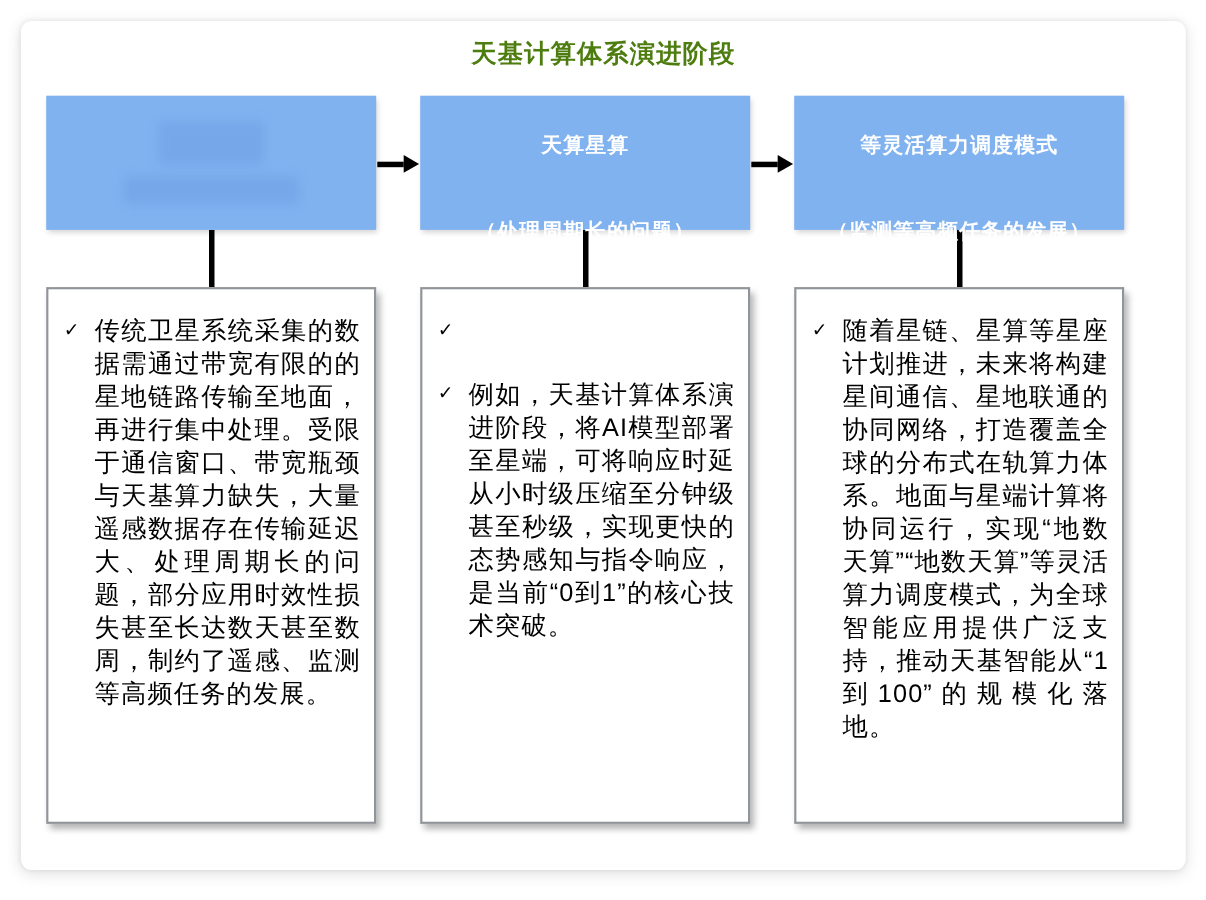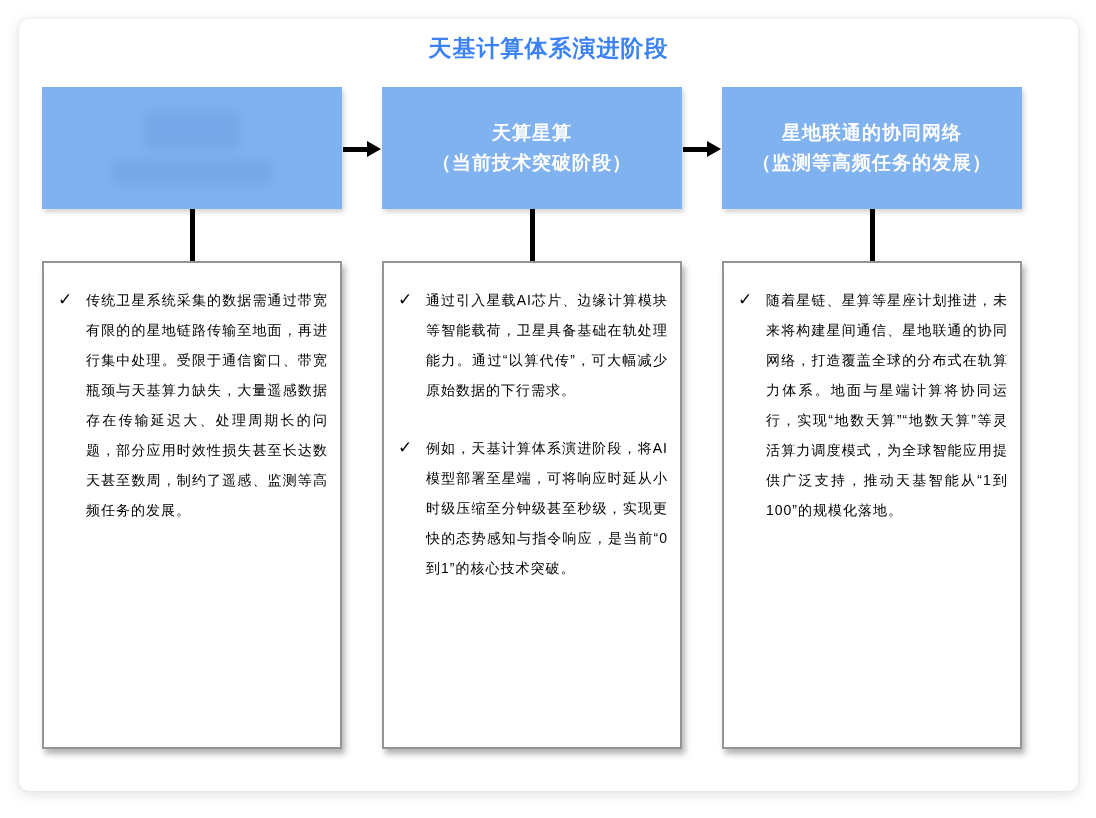--- a/index.html
+++ b/index.html
@@ -16,21 +16,21 @@
     background: #ffffff;
     border-radius: 10px;
     box-shadow: 0 3px 14px rgba(0,0,0,0.12), 0 0 4px rgba(0,0,0,0.06);
   }
   .title {
     position: absolute;
     left: 0; top: 14px; width: 100%;
     text-align: center;
     font-size: 23px;
     font-weight: 700;
-    color: #3b82f6;
+    color: #4d7c0f;
     letter-spacing: 1px;
   }
   .col {
     position: absolute;
     top: 68px;
     width: 300px;
   }
   .col-1 { left: 23px; }
   .col-2 { left: 363px; }
   .col-3 { left: 703px; }
@@ -45,20 +45,21 @@
     justify-content: center;
     box-shadow: 2px 3px 5px rgba(0,0,0,0.18);
   }
   .stage-box .line {
     color: #ffffff;
     font-size: 19px;
     font-weight: 700;
     line-height: 30px;
     text-align: center;
     letter-spacing: 1px;
+    margin-top: 48px;
   }
   
   .ghost {
     position: absolute;
     left: 0; top: 0; width: 100%; height: 100%;
     display: flex; flex-direction: column;
     align-items: center; justify-content: center;
     gap: 10px;
     pointer-events: none;
   }
@@ -90,21 +91,21 @@
   .bullet + .bullet { margin-top: 28px; }
   .check {
     flex: 0 0 30px;
     font-size: 17px;
     line-height: 30px;
     color: #000000;
     padding-left: 2px;
   }
   .bullet-text {
     flex: 1;
-    font-size: 14px;
+    font-size: 23px;
     line-height: 30px;
     color: #000000;
     letter-spacing: 1px;
     text-align: justify;
   }
 
   .arrow {
     position: absolute;
     top: 122px;
     width: 38px; height: 16px;
@@ -150,43 +151,42 @@
   </div>
 
   <div class="arrow arrow-1">
     <div class="shaft"></div>
       <div class="head"></div>
   </div>
 
   <div class="col col-2">
     <div class="stage-box">
       <div class="line">天算星算</div>
-      <div class="line">（当前技术突破阶段）</div>
+      <div class="line">（处理周期长的问题）</div>
     </div>
     <div class="connector"></div>
     <div class="detail-box">
       <div class="bullet">
         <span class="check">✓</span>
-        <span class="bullet-text">通过引入星载AI芯片、边缘计算模块等智能载荷，卫星具备基础在轨处理能力。通过“以算代传”，可大幅减少原始数据的下行需求。</span>
       </div>
       <div class="bullet">
         <span class="check">✓</span>
         <span class="bullet-text">例如，天基计算体系演进阶段，将AI模型部署至星端，可将响应时延从小时级压缩至分钟级甚至秒级，实现更快的态势感知与指令响应，是当前“0到1”的核心技术突破。</span>
       </div>
     </div>
   </div>
 
   <div class="arrow arrow-2">
     <div class="shaft"></div>
       <div class="head"></div>
   </div>
 
   <div class="col col-3">
     <div class="stage-box">
-      <div class="line">星地联通的协同网络</div>
+      <div class="line">等灵活算力调度模式</div>
       <div class="line">（监测等高频任务的发展）</div>
     </div>
     <div class="connector"></div>
     <div class="detail-box">
       <div class="bullet">
         <span class="check">✓</span>
         <span class="bullet-text">随着星链、星算等星座计划推进，未来将构建星间通信、星地联通的协同网络，打造覆盖全球的分布式在轨算力体系。地面与星端计算将协同运行，实现“地数天算”“地数天算”等灵活算力调度模式，为全球智能应用提供广泛支持，推动天基智能从“1到100”的规模化落地。</span>
       </div>
     </div>
   </div>

